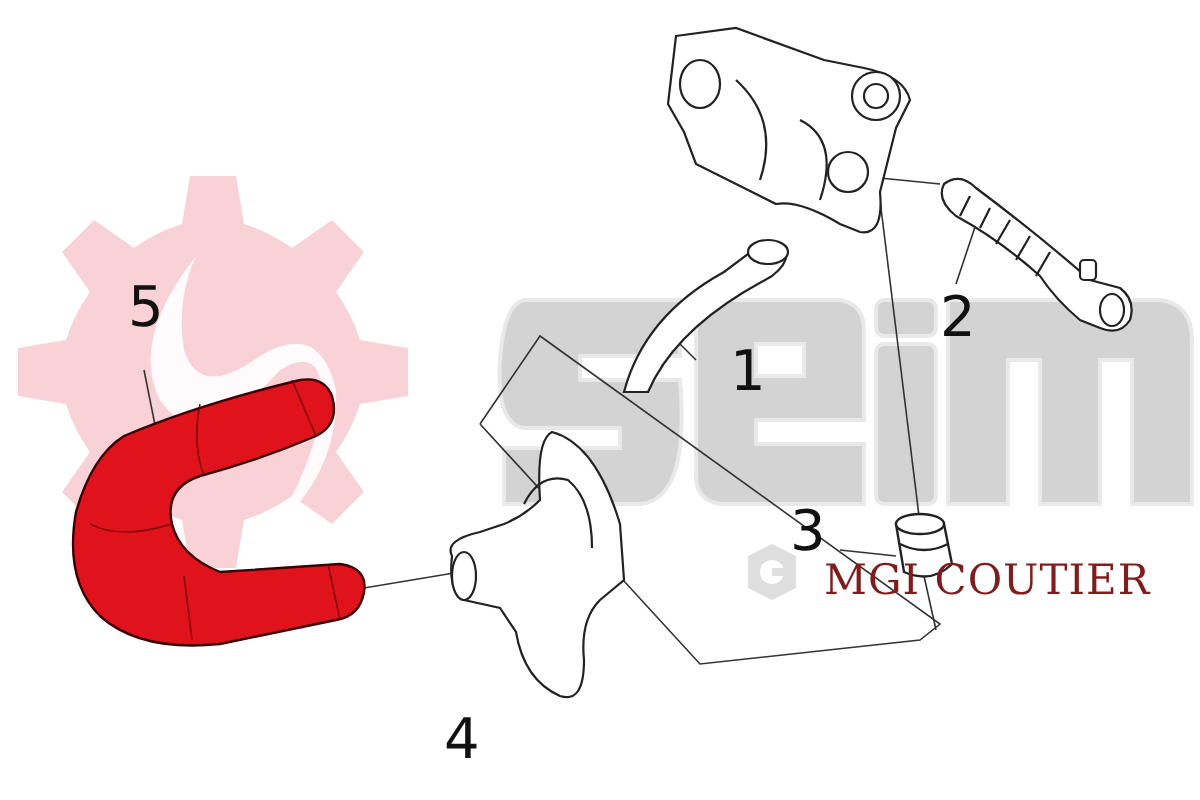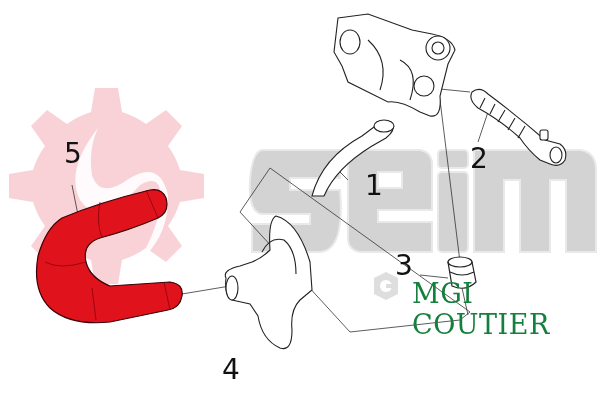--- a/index.html
+++ b/index.html
@@ -1,19 +1,19 @@
 <!DOCTYPE html>
 <html><head>
 <meta charset="utf-8">
 <style>
   html, body { margin:0; padding:0; background:#ffffff; }
   #stage { position:relative; width:600px; height:400px; overflow:hidden; background:#fff; font-family:"DejaVu Sans", sans-serif; }
   svg { position:absolute; left:0; top:0; }
   .callout { position:absolute; font-family:"DejaVu Sans", sans-serif; font-size:28px; color:#111; line-height:1; }
-  .mgc { position:absolute; left:412px; top:278px; font-family:"DejaVu Serif", serif; font-size:27px; color:#15803d; letter-spacing:0.5px; }
+  .mgc { position:absolute; left:412px; top:278px; font-family:"DejaVu Serif", serif; font-size:21px; color:#7f1d1d; letter-spacing:0.5px; }
 </style>
 </head>
 <body>
 
 <div id="stage">
   <svg width="600" height="400" viewBox="0 0 600 400">
 
     <g opacity="0.85">
       <path fill="#f7cbd1" d="M95,88 L118,88 L122,112 Q135,116 146,124 L166,110 L182,126 L168,146 Q176,157 180,170 L204,174 L204,198 L180,202 Q176,215 168,226 L182,246 L166,262 L146,248 Q135,256 122,260 L118,284 L95,284 L91,260 Q78,256 67,248 L47,262 L31,246 L45,226 Q37,215 33,202 L9,198 L9,174 L33,170 Q37,157 45,146 L31,126 L47,110 L67,124 Q78,116 91,112 Z"></path>
       <path fill="#ffffff" opacity="0.9" d="M98,128 Q65,170 80,200 Q100,230 140,185 Q165,170 160,210 Q150,250 130,270 Q170,240 168,195 Q160,160 130,178 Q100,200 92,175 Q88,150 98,128 Z"></path>

